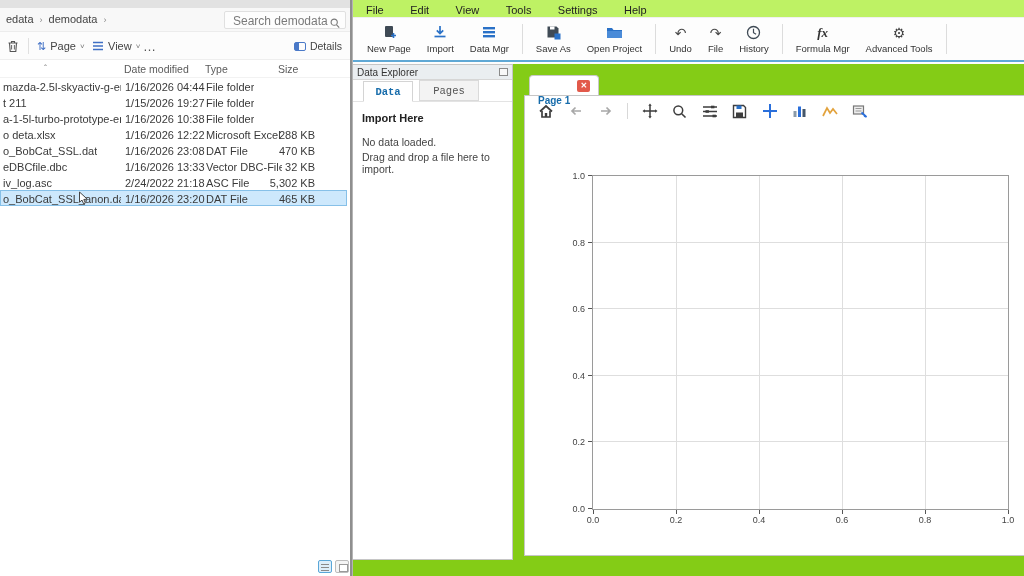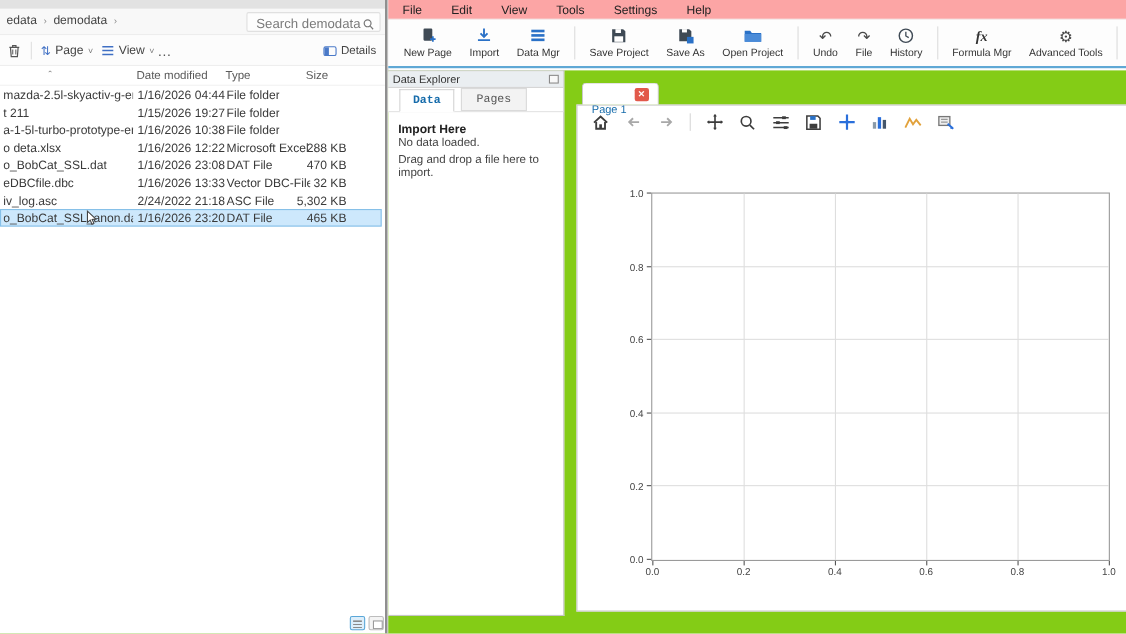--- a/index.html
+++ b/index.html
@@ -43,47 +43,47 @@
   .file-row.selected .cursor-icon { display:block; }
   #view-toggle { position:absolute; left:318px; top:560px; display:flex; gap:3px; }
   .vt { width:14px; height:13px; border:1px solid #bdbdbd; background:#f4f4f4; border-radius:2px; position:relative; }
   .vt.active { border-color:#5aa7d8; background:#ddeefa; }
   .vt.active::after { content:""; position:absolute; left:2px; right:2px; top:3px; height:7px;
     background:repeating-linear-gradient(#8a8a8a 0 1px, transparent 1px 3px); }
   .vt.plain::after { content:""; position:absolute; left:3px; top:3px; width:7px; height:6px; border:1px solid #9a9a9a; background:#fff; }
 
   
   #app { position:absolute; left:352px; top:0; right:0; bottom:0; background:#fdfdfd; border-left:1px solid #b5b5b5; }
-  .menubar { height:18px; background:#fca5a5; border-bottom:1px solid #f0f0f0; padding-left:2px; }
+  .menubar { height:18px; background:#bef264; border-bottom:1px solid #f0f0f0; padding-left:2px; }
   .menu-item { display:inline-block; font-size:11px; color:#222; padding:2px 11px 0 11px; cursor:default; }
   .toolbar { height:44px; background:#fdfdfd; border-bottom:2px solid #5fa8d5; display:flex; align-items:center; padding-left:6px; }
   .tb-btn { display:flex; flex-direction:column; align-items:center; justify-content:center; height:40px; padding:0 8px; gap:2px; }
   .tb-btn .ticon { height:17px; display:flex; align-items:center; justify-content:center; }
   .tb-btn .lbl { font-size:9.5px; color:#333; white-space:nowrap; }
   .tb-sep { width:1px; height:30px; background:#dcdcdc; margin:0 5px; }
   .fx-glyph { font-family:"Liberation Serif", serif; font-style:italic; font-size:13px; color:#333; font-weight:bold; }
   .gear-glyph { font-size:14px; color:#444; }
   .undo-glyph { font-size:14px; color:#4a4a4a; line-height:14px; }
   .dock { position:absolute; top:64px; left:0; right:0; bottom:0; background:#84cc16; }
 
   
   .dx { position:absolute; left:0; top:0; width:160px; height:496px; background:#fff; border:1px solid #c6c6c6; border-left:none; }
   .dx-head { height:15px; background:#eaeef1; border-bottom:1px solid #d6d6d6; font-size:10px; color:#333; line-height:15px; padding-left:4px; position:relative; }
   .dx-float { position:absolute; right:4px; top:3px; width:9px; height:8px; border:1px solid #8a8a8a; background:#f8f8f8; }
   .dx-tabs { display:flex; height:22px; align-items:flex-end; padding-left:10px; gap:6px; border-bottom:1px solid #e3e3e3; background:#fff; }
   .dx-tab { height:21px; display:flex; align-items:center; justify-content:center; font-size:10.5px;font-family:Liberation Mono, monospace; }
   .dx-tab.active { width:50px; color:#176cab; font-weight:bold; background:#fff; border:1px solid #d4d4d4; border-bottom:1px solid #fff; margin-bottom:-1px; }
   .dx-tab.inactive { width:60px; color:#555; background:#f3f3f3; border:1px solid #dadada; }
   .dx-body { padding:10px 9px; }
-  .dx-title { font-size:11px; font-weight:bold; color:#222; }
+  .dx-title { font-size:11px; font-weight:bold; color:#222; margin-bottom:12px; }
   .dx-line { font-size:10.5px; color:#444; margin-bottom:3px; }
 
   
   .page-tab { position:absolute; left:176px; top:11px; height:20px; background:#fff; border:1px solid #c9c9c9; border-bottom:none; border-radius:4px 4px 0 0; display:flex; align-items:center; padding:0 8px; gap:7px; z-index:2; }
-  .page-tab .lbl { font-size:10px; color:#176cab; font-weight:normal;margin-top:29px; }
+  .page-tab .lbl { font-size:10px; color:#176cab; font-weight:bold;margin-top:29px; }
   .page-close { width:13px; height:12px; background:#e2594a; border-radius:2px; color:#fff; font-size:8px; line-height:12px; text-align:center; font-weight:bold; }
   .page-card { position:absolute; left:171px; top:31px; right:-1px; bottom:20px; background:#fff; border:1px solid #c6c6c6; }
   .mpl-toolbar { position:absolute; left:12px; top:4px; display:flex; align-items:center; gap:13px; height:22px; }
   .mpl-btn { width:17px; height:17px; display:flex; align-items:center; justify-content:center; }
   .mpl-sep { width:1px; height:16px; background:#d8d8d8; }
 
   
   .plot { position:absolute; left:67px; top:79px; width:417px; height:335px; border:1px solid #9a9a9a; background:#fff; }
   .grid-v { position:absolute; top:0; bottom:0; width:1px; background:#dedede; }
   .grid-h { position:absolute; left:0; right:0; height:1px; background:#dedede; }
@@ -259,30 +259,20 @@
       <span class="ticon">
         <svg width="16" height="15" viewBox="0 0 16 15">
             <rect x="2" y="2" width="12" height="2.4" fill="#2a71c7"></rect>
             <rect x="2" y="6" width="12" height="2.4" fill="#2a71c7"></rect>
             <rect x="2" y="10" width="12" height="2.4" fill="#2a71c7"></rect>
           </svg>
       </span>
       <span class="lbl">Data Mgr</span>
     </div>
     <div class="tb-sep"></div>
-    <div class="tb-btn">
-      <span class="ticon">
-        <svg width="15" height="15" viewBox="0 0 15 15">
-            <path d="M1.5 1.5h10l2 2v10h-12z" fill="#3f4a55"></path>
-            <rect x="4.5" y="1.5" width="5" height="3.5" fill="#fff"></rect>
-            <rect x="3.5" y="8" width="8" height="5" fill="#fff"></rect>
-          </svg>
-      </span>
-      <span class="lbl">Save Project</span>
-    </div>
     <div class="tb-btn">
       <span class="ticon">
         <svg width="15" height="15" viewBox="0 0 15 15">
             <path d="M1.5 1.5h9l2 2v9h-11z" fill="#3f4a55"></path>
             <rect x="4" y="1.5" width="4.5" height="3" fill="#fff"></rect>
             <rect x="8.5" y="8.5" width="6" height="6" fill="#2a71c7"></rect>
           </svg>
       </span>
       <span class="lbl">Save As</span>
     </div>

